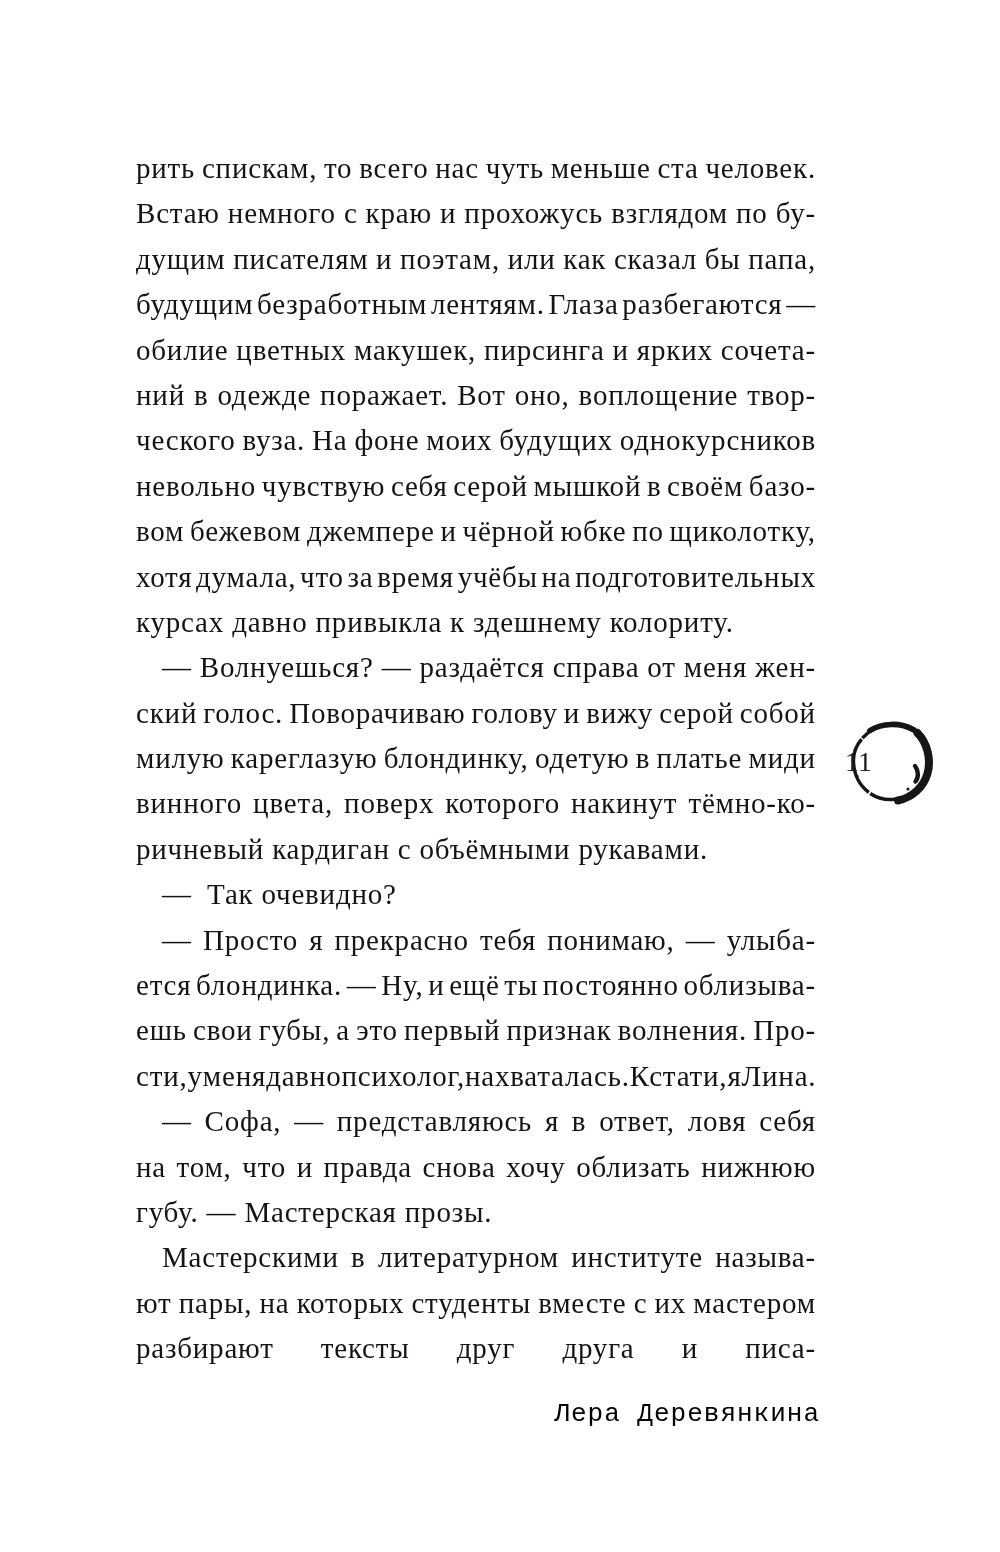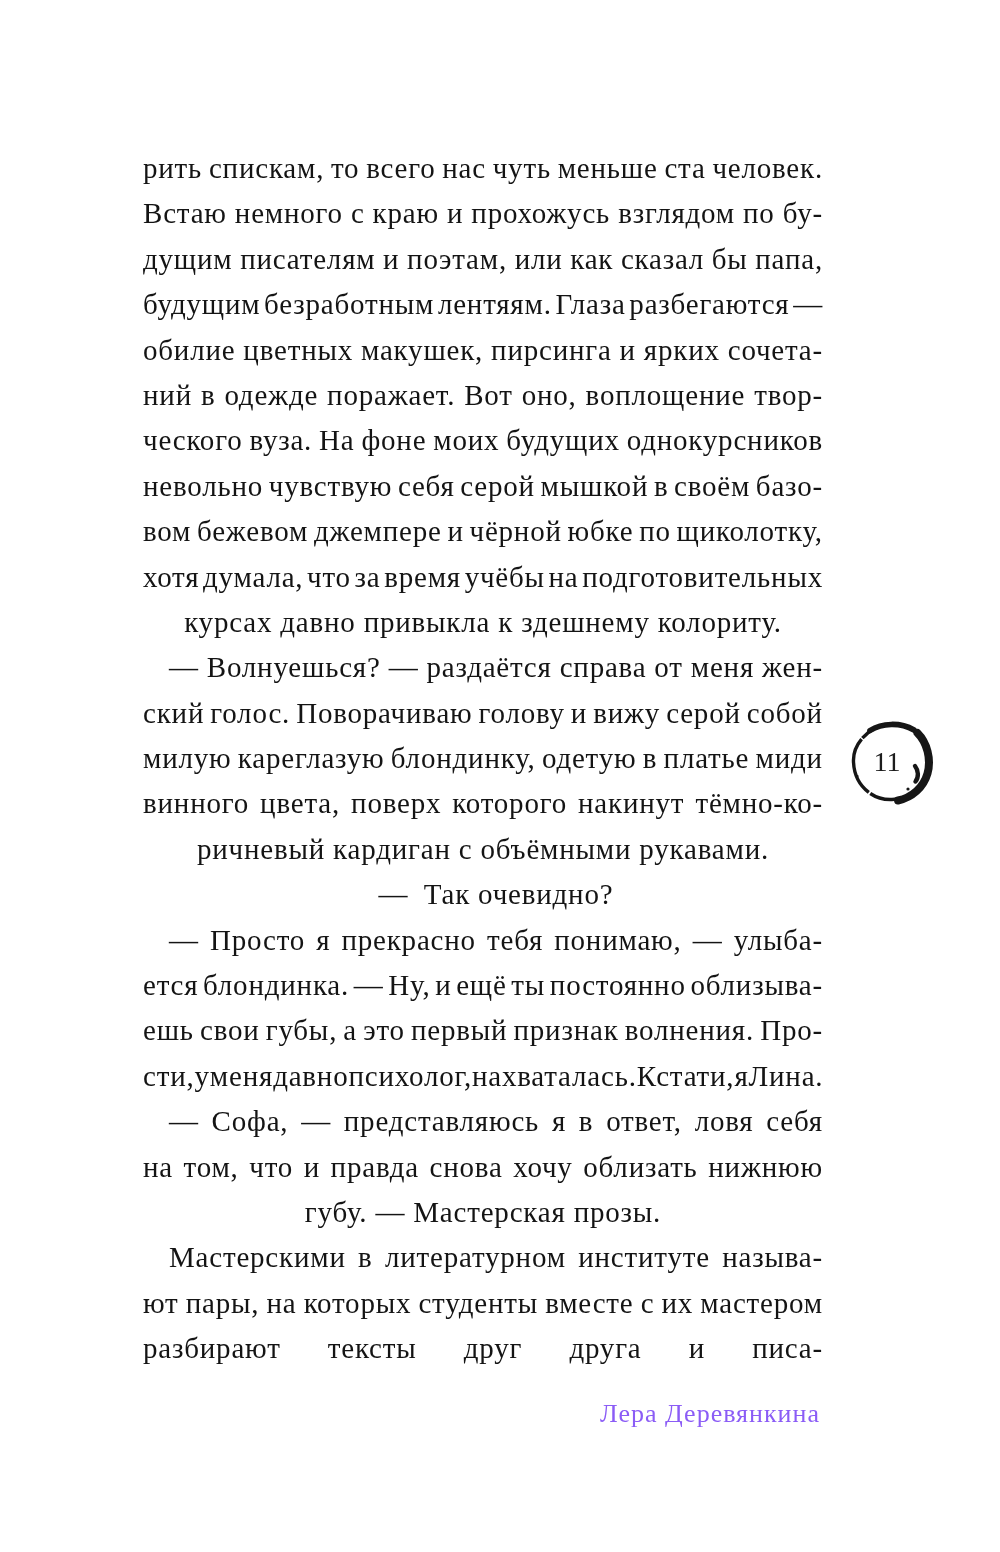--- a/index.html
+++ b/index.html
@@ -7,24 +7,23 @@
     position: relative;
     width: 1000px;
     height: 1552px;
     background: #ffffff;
     overflow: hidden;
     font-family: "Liberation Serif", serif;
     color: #141414;
   }
   .textblock {
     position: absolute;
-    left: 143px;
+    left: 136px;
     top: 146px;
     width: 680px;
-    text-align: center;
   }
   .line {
     height: 45.4px;
     line-height: 45.4px;
     font-size: 29px;
     letter-spacing: 0.8px;
     white-space: pre;
   }
   .line.just {
     display: flex;
@@ -41,34 +40,34 @@
     width: 92px;
     height: 92px;
   }
   .pagenum-stamp svg { position: absolute; left: 0; top: 0; }
   .pagenum-stamp .num {
     position: absolute;
     left: 0;
     top: 0;
     width: 84px;
     height: 92px;
-    text-align: center;
+    text-align: left;
     line-height: 92px;
     font-size: 28px;
     color: #1d1d1d;
     font-family: "Liberation Serif", serif;
   }
   .footer-author {
     position: absolute;
     right: 180px;
     top: 1399px;
-    font-family: Liberation Serif, serif;
+    font-family: Liberation Mono, monospace;
     font-size: 26px;
     letter-spacing: 1px;
-    color: #8b5cf6;
+    color: #000000;
     line-height: 30px;
   }
 </style>
 </head>
 <body>
 
 <div class="page">
 
   <div class="textblock" id="textblock">
       <div class="line just">

